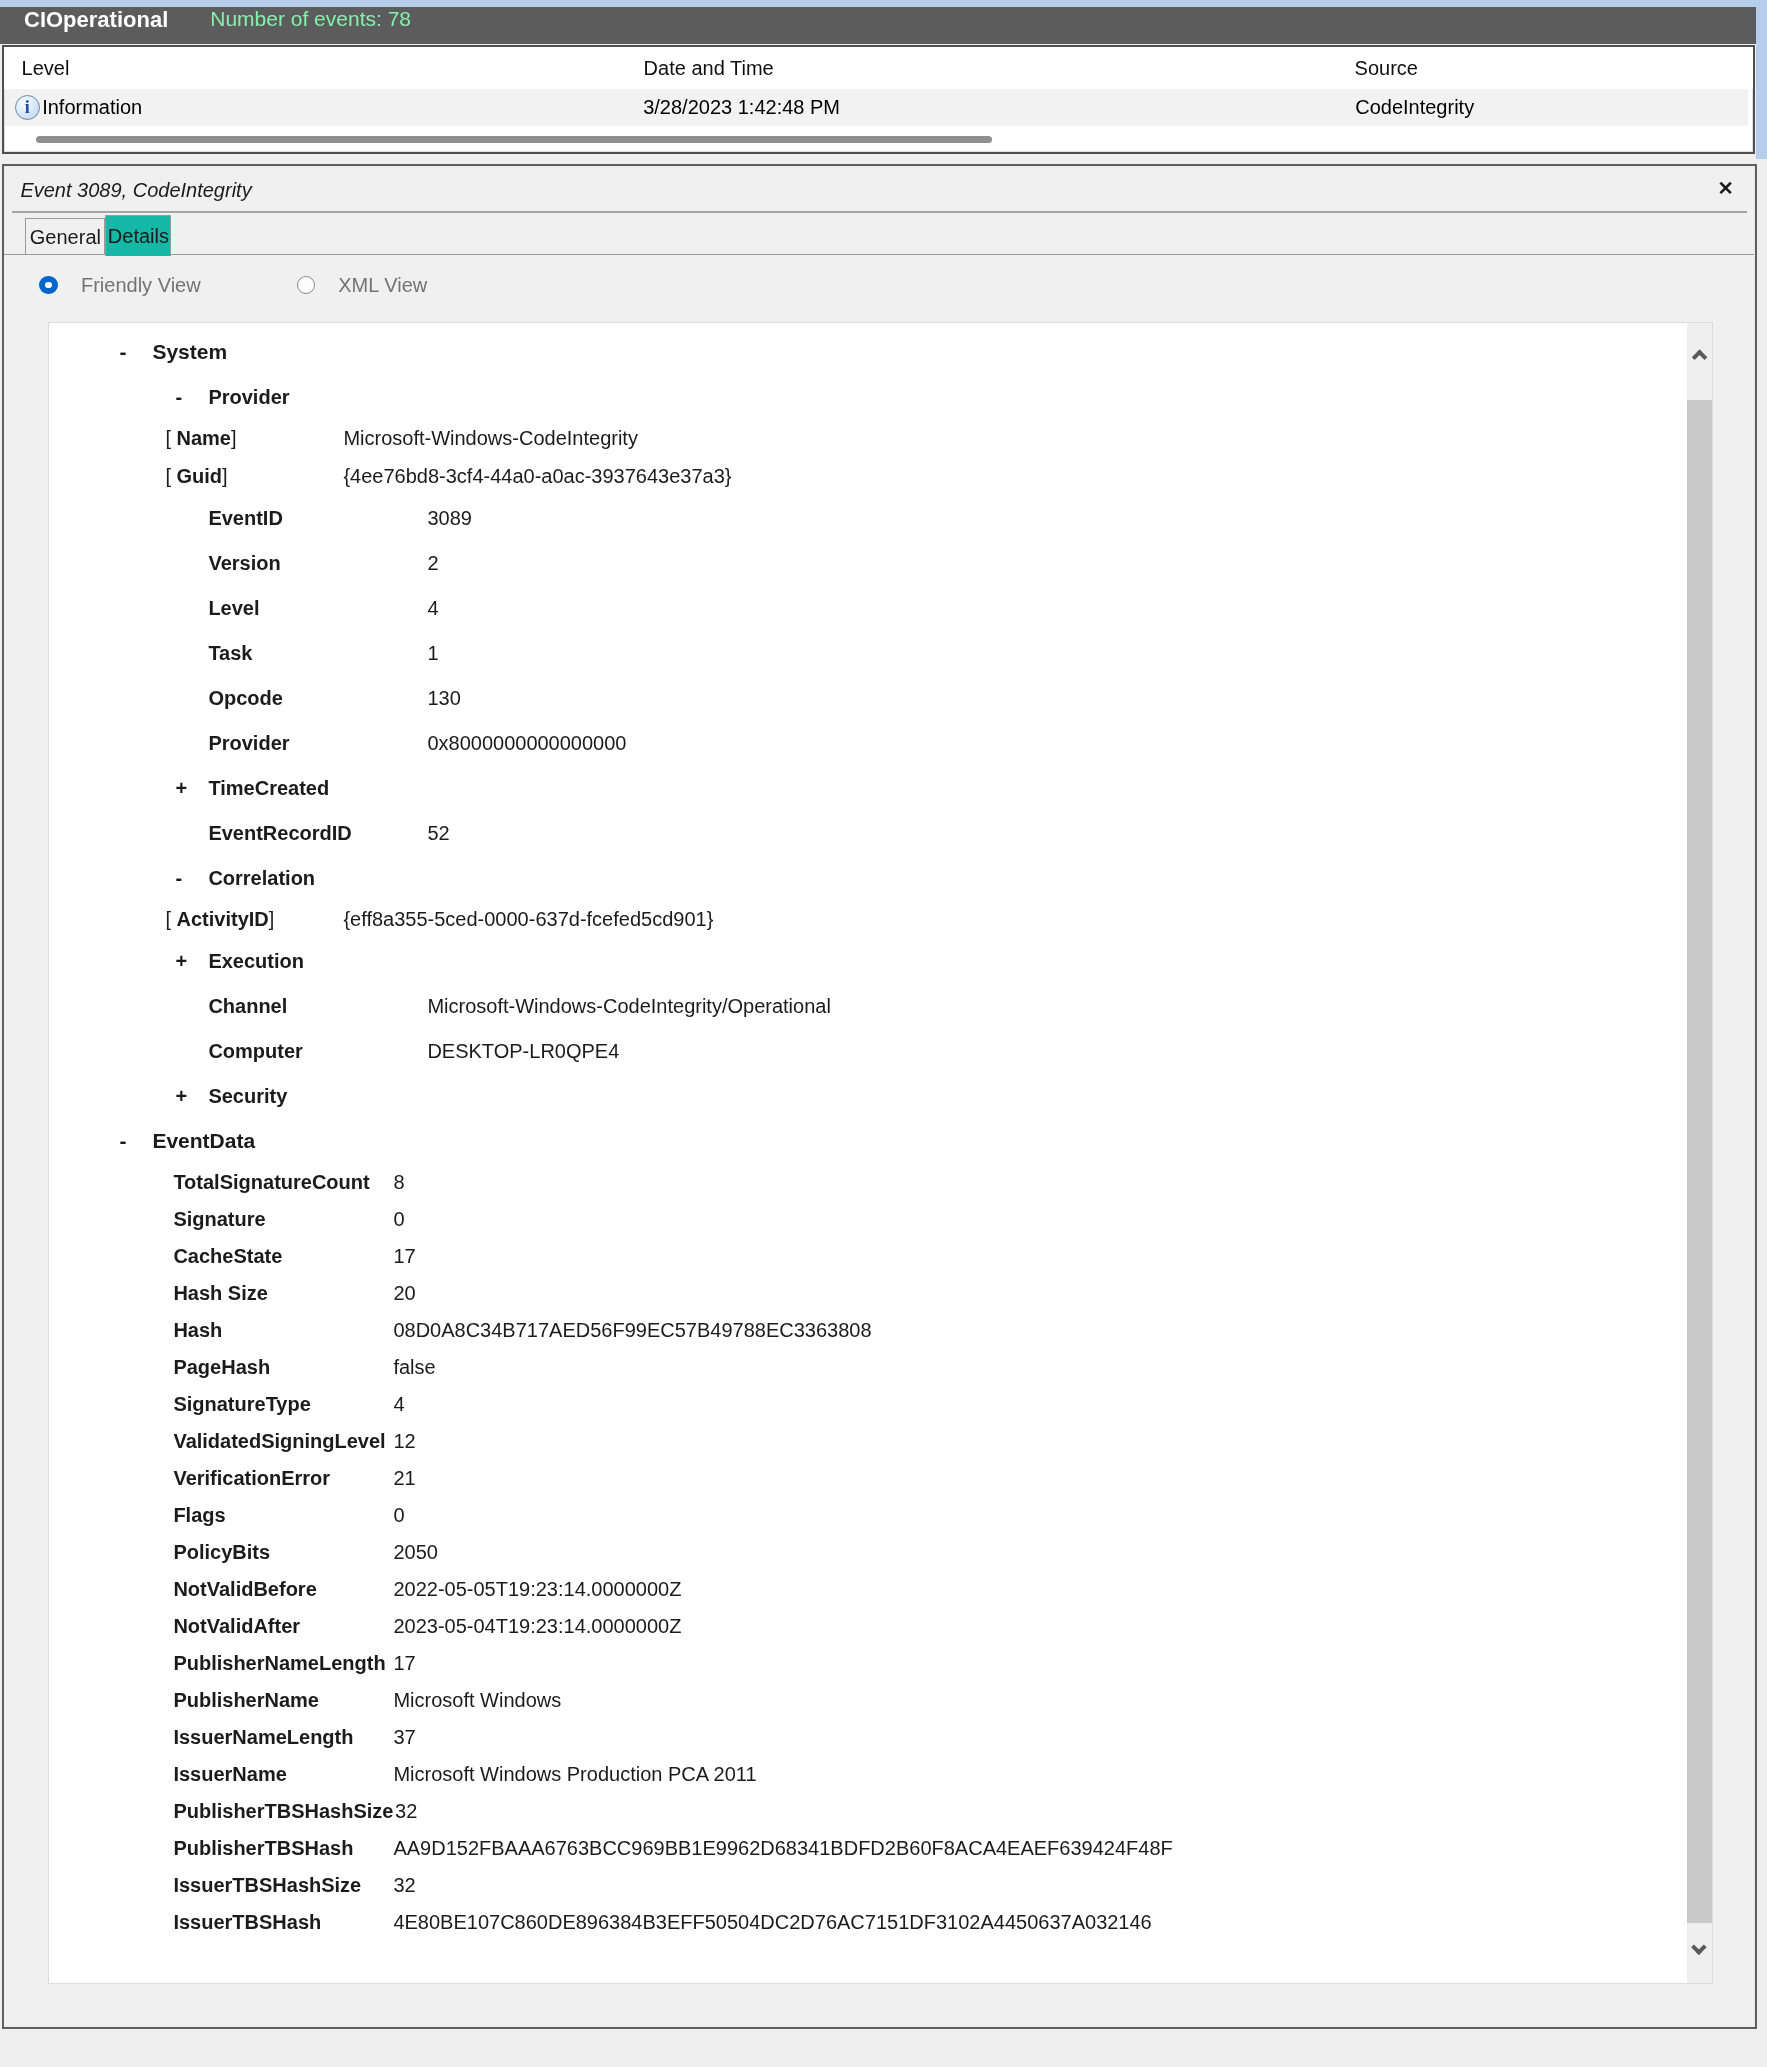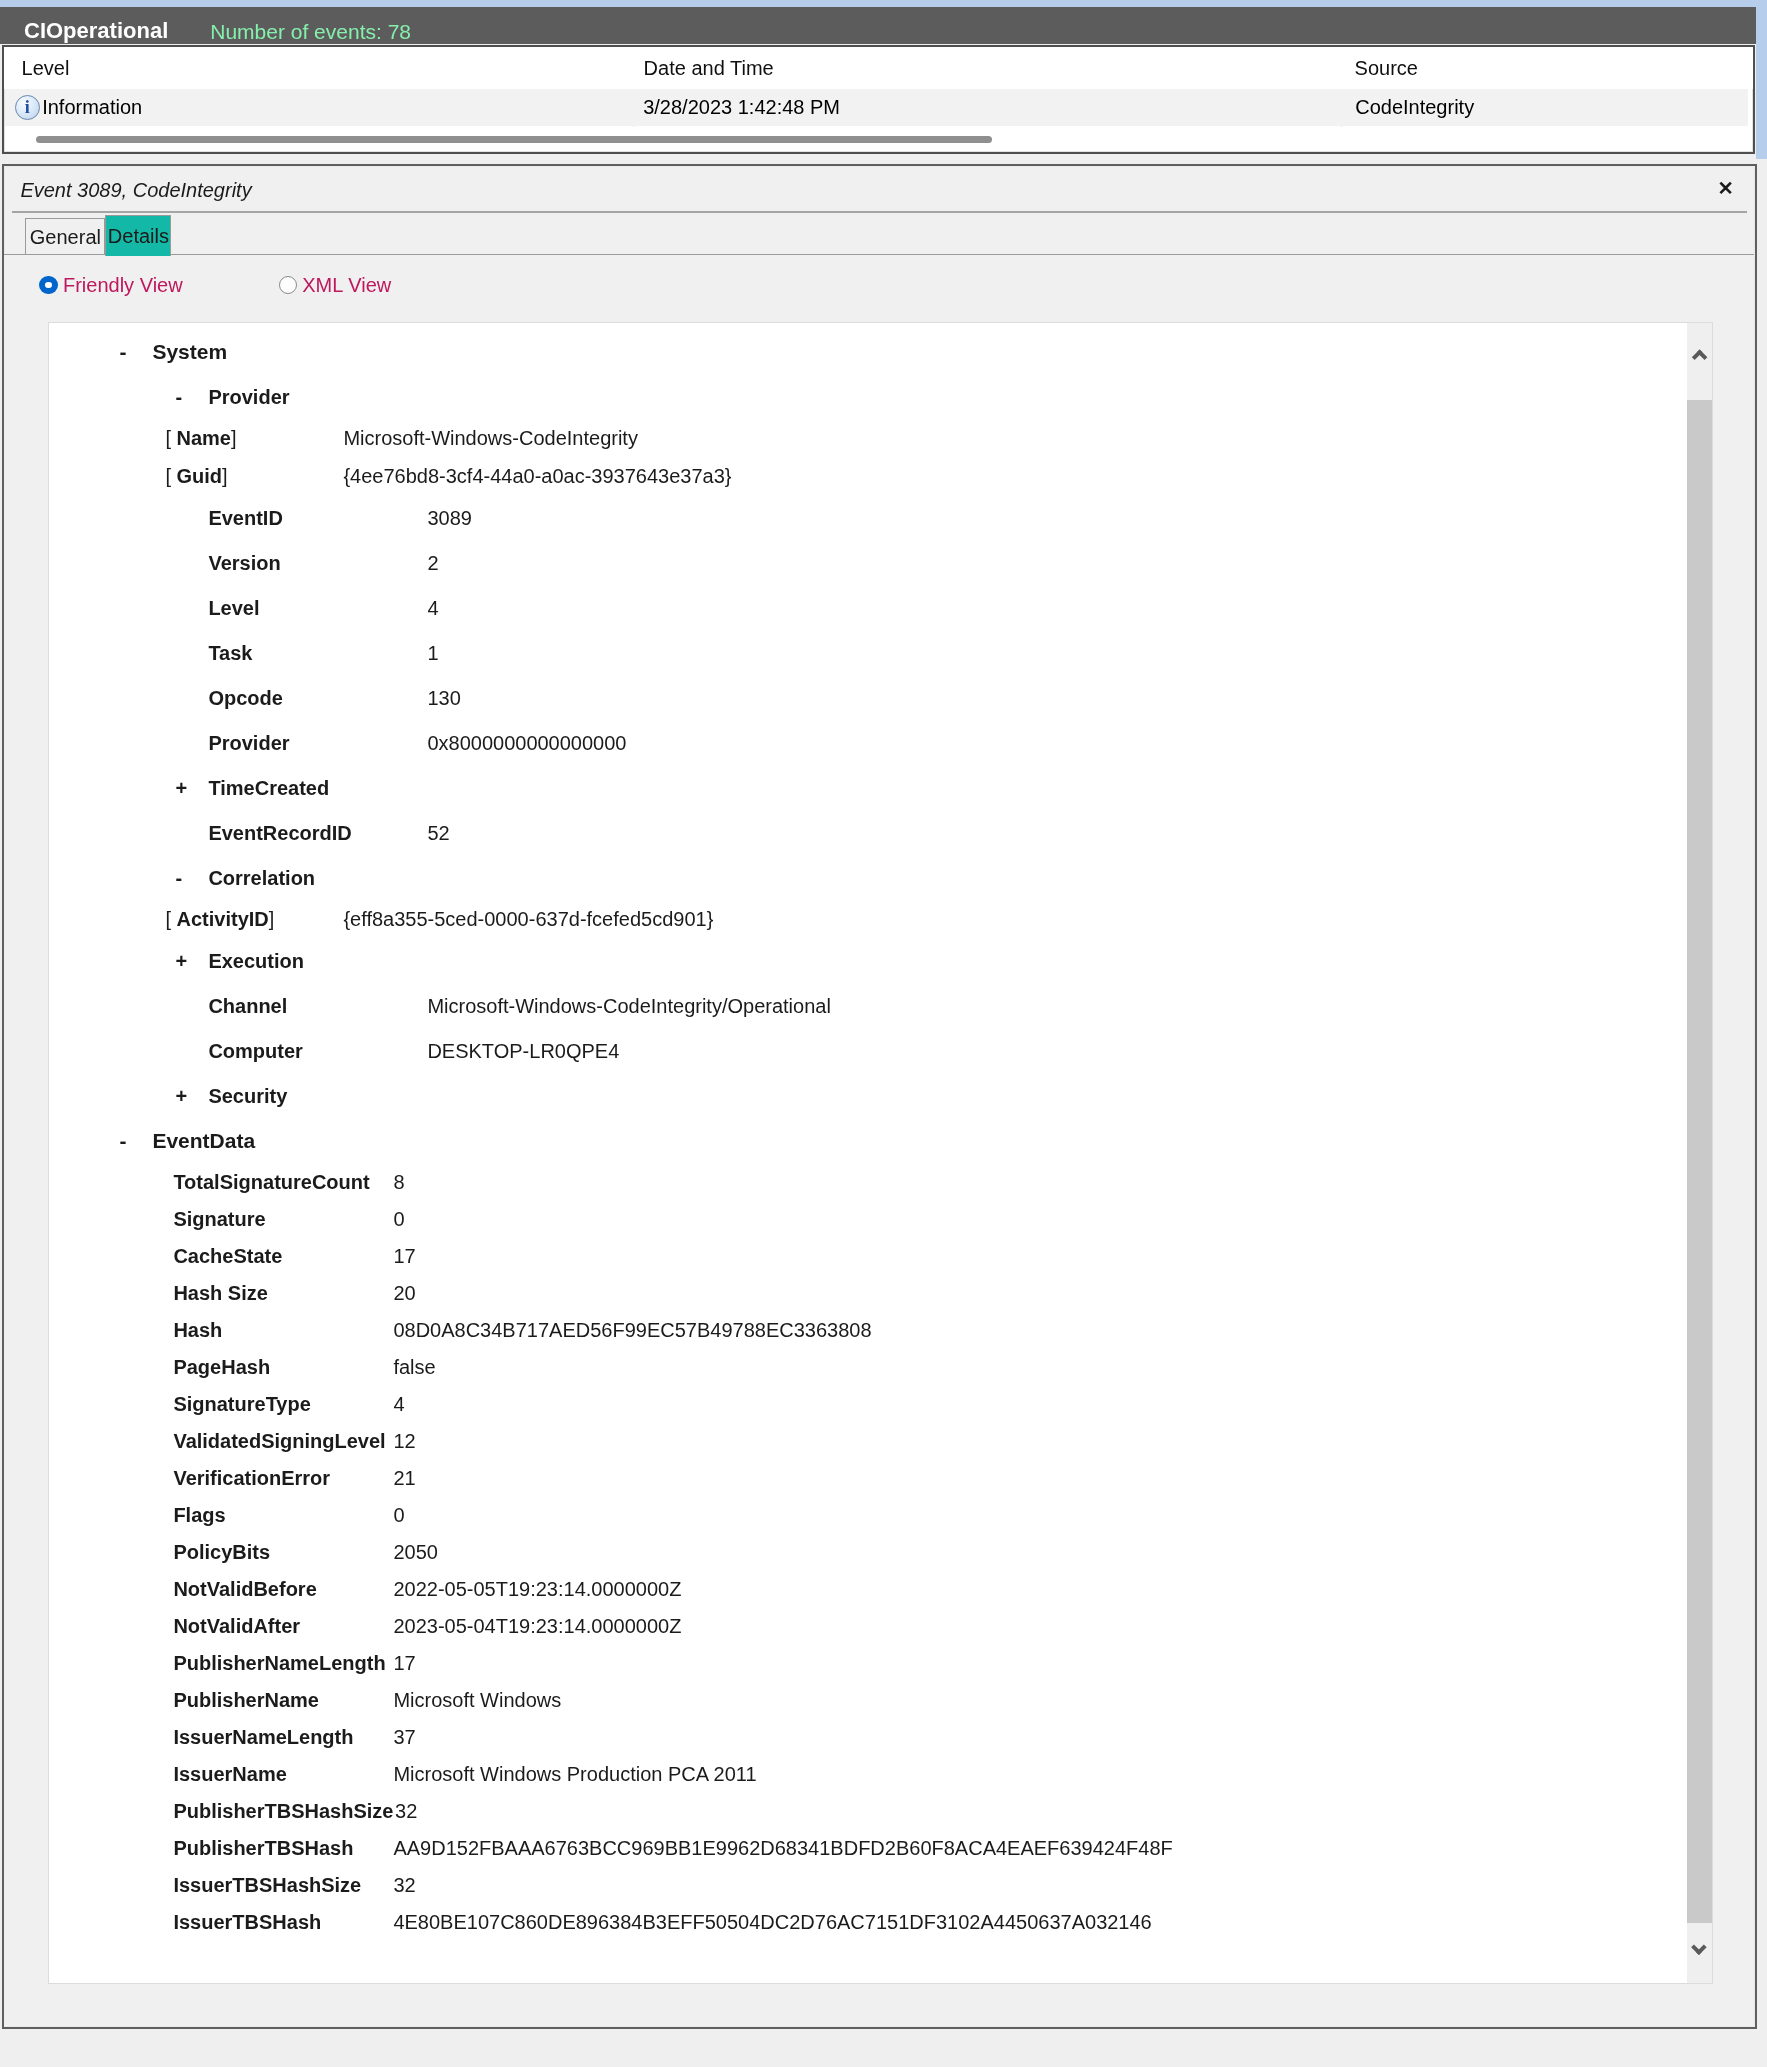--- a/index.html
+++ b/index.html
@@ -11,21 +11,21 @@
     position:relative;
     overflow:hidden;
   }
   
   .top-accent { position:absolute; left:0; top:0; width:1768px; height:6.5px; background:#b6cdec; }
   .right-accent { position:absolute; left:1756px; top:0; width:11.3px; height:159px; background:#b6cdec; }
 
   
   .list-titlebar {
     position:absolute; left:0; top:6.5px; width:1756px; height:37px;
-    background:#5c5c5c; color:#ffffff; display:flex; align-items:flex-end;
+    background:#5c5c5c; color:#ffffff; display:flex; align-items:flex-start;
   }
   .list-titlebar .t1 { font-weight:bold; font-size:22px; margin-left:24px; }
   .list-titlebar .t2 { font-size:21px; margin-left:42px; color:#86efac; }
 
   
   .list-frame {
     position:absolute; left:1.6px; top:45px; width:1753px; height:109px;
     background:#ffffff; border:2.4px solid #4f4f4f; box-shadow:inset 0 0 0 0.8px #d9d9d9;
   }
   .col-sep { position:absolute; top:1.6px; width:1.6px; height:78px; background:#e4e4e4; }
@@ -65,21 +65,21 @@
   .tab-pane {
     position:absolute; left:0px; top:88px; width:1750px; height:1772px;
     background:#f0f0f0; border-top:1.6px solid #9a9a9a; z-index:2;
   }
 
   .radio-row { position:absolute; left:35px; top:18px; height:24px; display:flex; align-items:center; }
   .radio-outer { width:18.6px; height:18.6px; border-radius:50%; }
   .radio-on { background:#0066cc; display:flex; align-items:center; justify-content:center; }
   .radio-on .ri { width:6.5px; height:6.5px; border-radius:50%; background:#ffffff; }
   .radio-off { background:#fdfdfd; border:1.6px solid #8a8a8a; }
-  .radio-lbl { font-size:20px; margin-left:5px; color:#be185d; }
+  .radio-lbl { font-size:20px; margin-left:23px; color:#737373; }
   .radio-gap { width:96px; }
 
   
   .tree-wrap {
     position:absolute; left:44px; top:67px; width:1665px; height:1662px;
     background:#ffffff; border:0.8px solid #dcdcdc; display:flex;
   }
   .tree-content { width:1638px; height:100%; overflow:hidden; padding-top:6.5px; }
   .tree-scrollbar { width:25px; height:100%; background:#efeff0; position:relative; }
   .chev { position:absolute; left:6.5px; width:10.5px; height:10.5px; border-top:4px solid #5a5a5a; border-right:4px solid #5a5a5a; }

